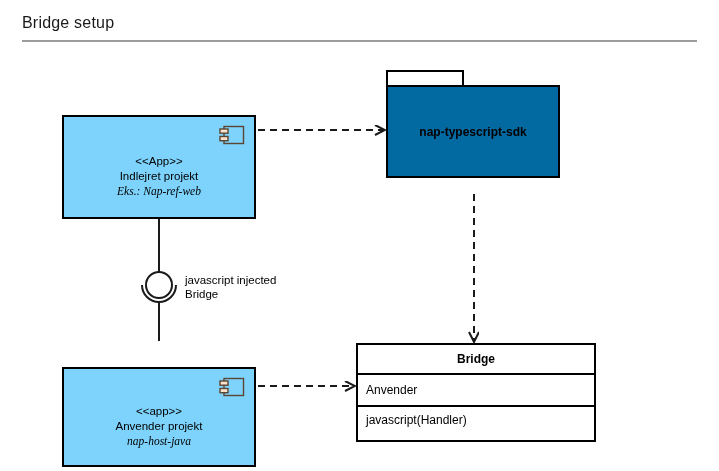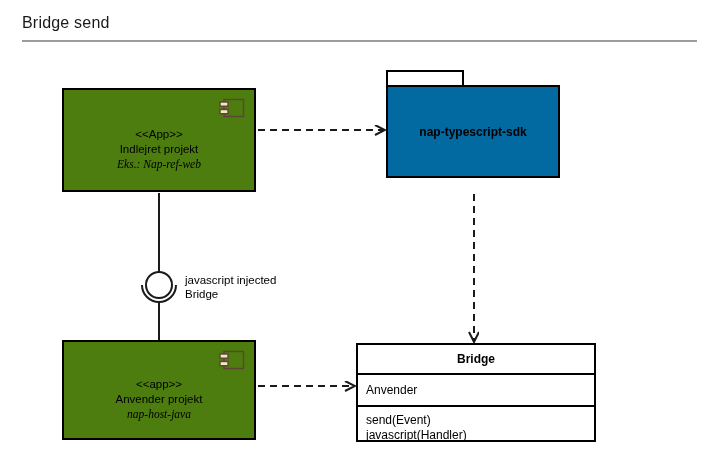--- a/index.html
+++ b/index.html
@@ -48,26 +48,27 @@
     left: 0;
     top: 0;
     width: 719px;
     height: 471px;
     pointer-events: none;
   }
 
   
   .component-node {
     position: absolute;
-    background: #4d7c0f;
+    background: #7dd3fc;
     border: 2px solid #000000;
     box-sizing: border-box;
     display: flex;
     align-items: center;
     justify-content: center;
+    margin-top: 27px;
   }
   .component-icon {
     position: absolute;
     right: 9px;
     top: 8px;
     width: 26px;
     height: 20px;
   }
   .component-text {
     text-align: center;
@@ -155,21 +156,21 @@
     width: 120px;
     text-align: left;
     font-size: 11.5px;
     line-height: 14px;
   }
   #assembly-label span { display: block; }
 </style>
 </head>
 <body>
 
-<div id="page-title">Bridge send</div>
+<div id="page-title">Bridge setup</div>
 <div id="title-rule"></div>
 
 <div id="diagram-canvas">
 
   <svg id="edge-layer" width="719" height="471" viewBox="0 0 719 471" xmlns="http://www.w3.org/2000/svg">
     <defs>
       <marker id="open-arrow" markerWidth="12" markerHeight="12" refX="10" refY="5" orient="auto" markerUnits="userSpaceOnUse">
         <path d="M1,0 L11,5 L1,10" fill="none" stroke="#1a1a1a" stroke-width="2"></path>
       </marker>
     </defs>
@@ -229,18 +230,17 @@
     <div class="package-tab"></div>
     <div class="package-body">
       <span class="package-label">nap-typescript-sdk</span>
     </div>
   </div>
 
   <div class="class-node" style="left:356px; top:343px; width:240px; height:99px;">
     <div class="class-name-row">Bridge</div>
     <div class="class-attr-row">Anvender</div>
     <div class="class-ops-row">
-      <span class="op">send(Event)</span>
       <span class="op">javascript(Handler)</span>
     </div>
   </div>
 
 </div>
 
 </body></html>

